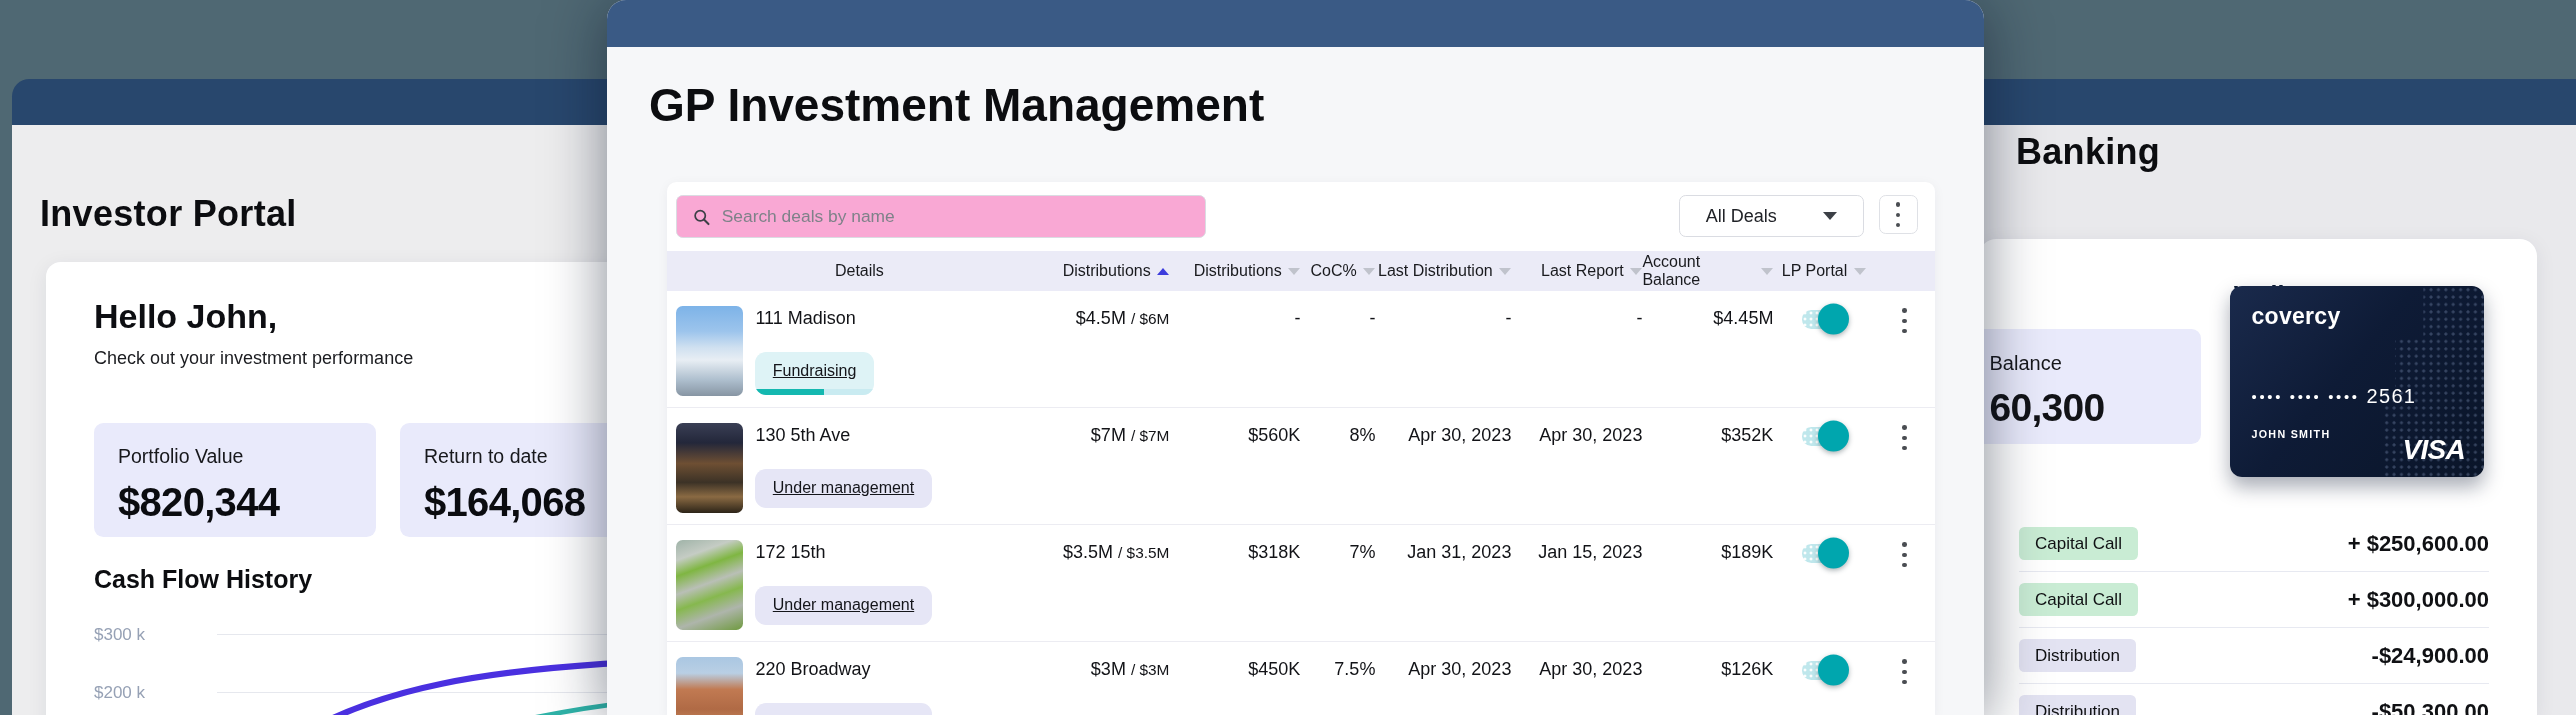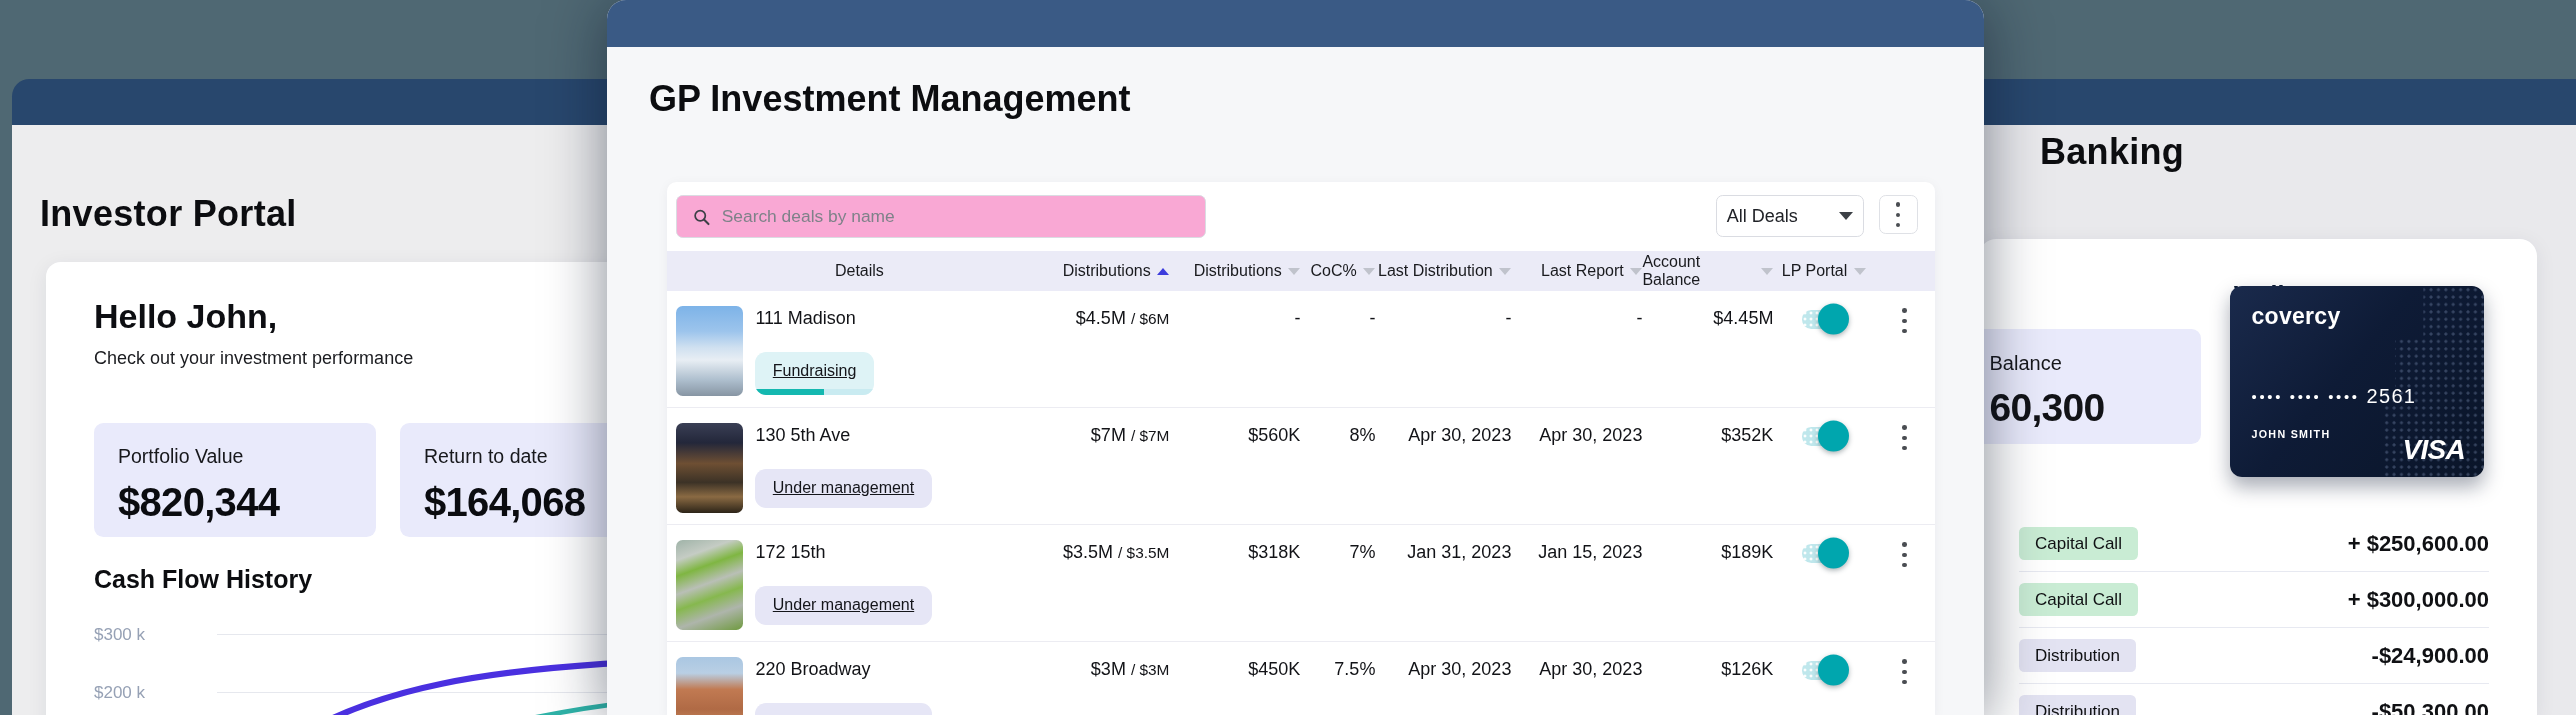--- a/index.html
+++ b/index.html
@@ -29,21 +29,21 @@
   .stat-card { position:absolute; top:161px; width:282px; height:114px; background:#e9eafb; border-radius:9.4px; padding:21.5px 24px; }
   .stat-card .label { font-size:19.5px; color:#17181c; }
   .stat-card .value { margin-top:12px; font-size:40px; font-weight:700; letter-spacing:-0.7px; color:#0b0c10; }
   #stat-1 { left:48px; } #stat-2 { left:354px; }
   .ip-chart-title { position:absolute; left:48px; top:303px; font-size:25px; font-weight:700; color:#0c0d10; }
   .chart-area { position:absolute; left:0; top:335px; right:0; bottom:0; overflow:hidden; }
   .ytick { position:absolute; left:48px; font-size:17px; color:#96a1b5; }
   .gridline { position:absolute; left:171px; right:0; height:1.3px; background:#e6e8ee; }
 
   
-  #bk-heading { left:2016px; top:131px;margin-left:24px; }
+  #bk-heading { left:2016px; top:131px; }
   .bk-card { position:absolute; left:1979px; top:239px; width:558px; bottom:0;
              background:#ffffff; border-radius:17.4px 17.4px 0 0; box-shadow:0 4px 20px rgba(30,40,60,.08); }
   .wallet-title { position:absolute; left:255px; top:42px; font-size:25px; font-weight:700; color:#0c1b33; }
   .balance-card { position:absolute; left:-23.5px; top:90px; width:245px; height:115px; background:#e9eafb; border-radius:9.4px; padding:23px 0 0 34px; }
   .balance-card .label { font-size:20px; color:#17181c; }
   .balance-card .value { margin-top:10.7px; font-size:39px; font-weight:700; letter-spacing:-0.7px; }
   .credit-card { position:absolute; left:251px; top:47px; width:254px; height:191px; border-radius:12px;
                  background:linear-gradient(130deg,#1a2a4c 0%,#0e1b36 45%,#0a1529 100%);
                  box-shadow:0 9.4px 19px rgba(10,20,45,.35); overflow:hidden; color:#fff; }
   .cc-skyline { position:absolute; right:0; top:0; width:101px; height:100%;
@@ -61,33 +61,33 @@
   .tx-badge { font-size:17px; padding:6.7px 16px; border-radius:5.4px; color:#101114; }
   .tx-badge.in  { background:#c9ecd4; }
   .tx-badge.out { background:#e3e3f2; }
   .tx-amount { font-size:22px; font-weight:700; color:#101114; }
 
   
   #gp-window { position:absolute; left:607px; top:0; width:1377px; height:716px;
                background:#f6f7f9; border-radius:19px 19px 0 0;
                box-shadow:0 6.7px 60px rgba(8,18,38,.5); }
   #gp-window .titlebar { height:47px; background:#3a5a85; border-radius:19px 19px 0 0; }
-  .gp-title { position:absolute; left:42px; top:78px; font-size:36px; font-weight:700; color:#0c0d10; }
+  .gp-title { position:absolute; left:42px; top:78px; font-size:46px; font-weight:700; color:#0c0d10; }
   .gp-card { position:absolute; left:60px; top:182px; width:1268px; bottom:0;
              background:#fff; border-radius:9.4px 9.4px 0 0; box-shadow:0 2.7px 12px rgba(30,40,60,.05); }
 
   .toolbar { position:relative; height:69px; padding:13.4px 17.4px 0 9.4px; display:flex; align-items:flex-start; }
   .search-box { display:flex; align-items:center; width:530px; height:43px; border:1.3px solid #dadce2;
                 border-radius:6.7px; background:#f9a8d4; padding:0 14.8px; gap:10.7px; }
   .search-box input { border:none; outline:none; font-size:17.4px; color:#333; width:100%;
                       font-family:inherit; background:transparent; }
   .search-box input::placeholder { color:#7e8289; }
   .spacer { flex:1; }
-  .select-box { display:flex; align-items:center; justify-content:space-between; width:148px; height:42px;
-                border:1.3px solid #dadce2; border-radius:6.7px; padding:0 10px; font-size:18px; color:#202227; }
+  .select-box { display:flex; align-items:center; justify-content:space-between; width:185px; height:42px;
+                border:1.3px solid #dadce2; border-radius:6.7px; padding:0 26px; font-size:18px; color:#202227; }
   .caret-down { width:0; height:0; border-left:7.4px solid transparent; border-right:7.4px solid transparent;
                 border-top:8.7px solid #3c4046; }
   .kebab-btn { width:39px; height:39px; border:1.3px solid #dfe1e6; border-radius:6.7px; margin-left:14.8px;
                display:flex; align-items:center; justify-content:center; }
   .kebab { display:flex; flex-direction:column; gap:5.4px; }
   .kebab i { width:4.7px; height:4.7px; border-radius:50%; background:#4a4d52; }
 
   .grid-cols { display:grid; grid-template-columns:366px 127px 131px 75px 136px 131px 131px 101px 60px; }
   .thead { background:#ebebf7; height:40px; align-items:center; padding:0 0 0 9.4px; font-size:16px; font-weight:500; color:#191a1e; }
   .th { display:flex; justify-content:flex-end; align-items:center; gap:6.7px; }

